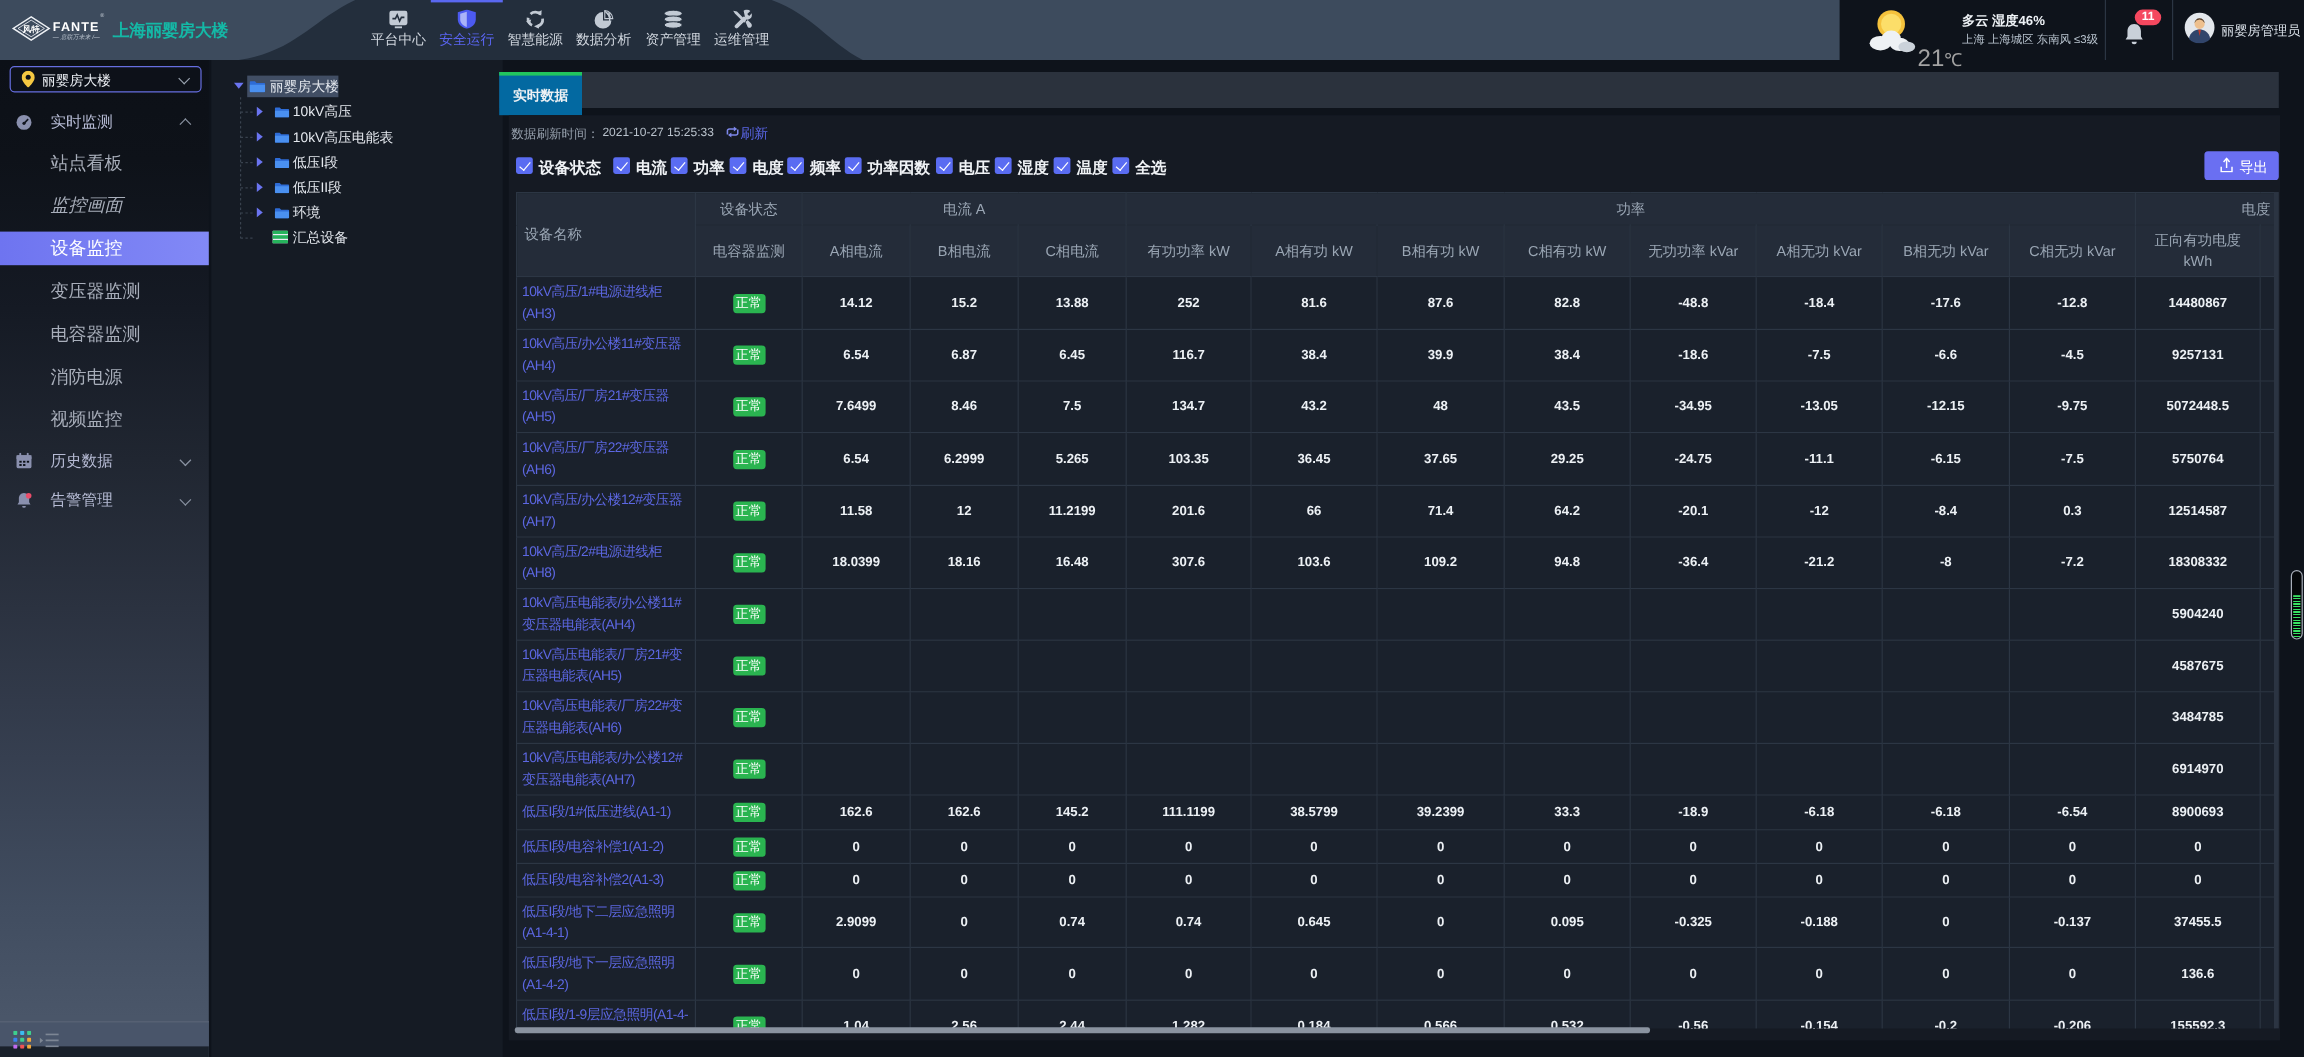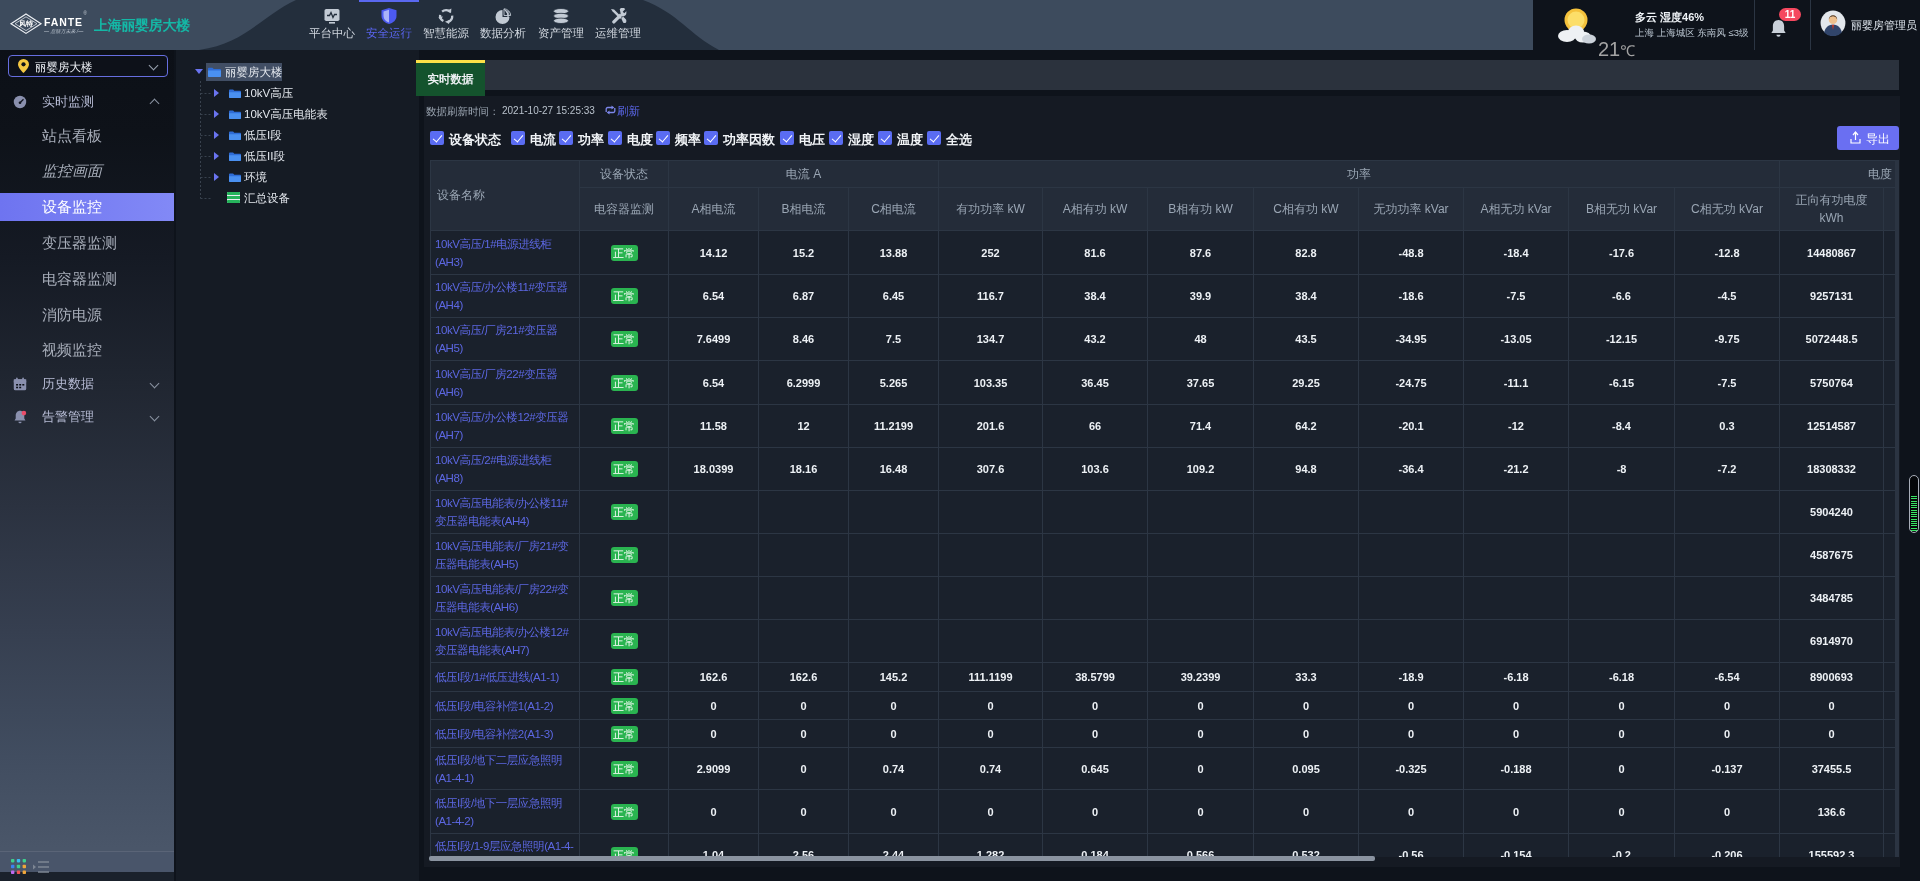--- a/index.html
+++ b/index.html
@@ -28,21 +28,21 @@
 .m-sub.sel .stxt{color:#fff;}
 
 #tree{position:absolute;left:176px;top:50px;width:243px;height:831px;background:#151b24;}
 .t-label{position:absolute;font-size:11.5px;color:#e4e8ee;white-space:nowrap;}
 .t-caret{position:absolute;width:0;height:0;}
 .t-caret.down{border-left:4.5px solid transparent;border-right:4.5px solid transparent;border-top:5.5px solid #6a74f0;}
 .t-caret.right{border-top:4px solid transparent;border-bottom:4px solid transparent;border-left:5.5px solid #6a74f0;}
 
 #content{position:absolute;left:424px;top:96px;width:1476px;height:771px;background:#151a23;}
 #tabbar{position:absolute;left:416px;top:60px;width:1483px;height:30px;background:#2b323d;}
-#tab-active{position:absolute;left:416px;top:60px;width:69px;height:36px;background:#14532d;border-top:3px solid #fde047;}
+#tab-active{position:absolute;left:416px;top:60px;width:69px;height:36px;background:#0369a1;border-top:3px solid #22c55e;}
 #tab-active span{position:absolute;left:0;width:100%;top:9px;text-align:center;font-size:11.5px;font-weight:700;color:#eef1f4;}
 #refresh-row{position:absolute;left:426px;top:105px;font-size:10.5px;color:#98a2ae;}
 .ckrow{position:absolute;left:0;top:131px;height:14px;}
 .ckbox{position:absolute;top:0;width:14px;height:14px;background:#5a6cf2;border-radius:2px;}
 .ckbox:after{content:"";position:absolute;left:4.5px;top:1.5px;width:4px;height:8px;border-right:1.6px solid #fff;border-bottom:1.6px solid #fff;transform:rotate(40deg);}
 .cklab{position:absolute;top:0px;font-size:13px;font-weight:700;color:#f0f3f6;white-space:nowrap;}
 #export-btn{position:absolute;left:1837px;top:126px;width:62px;height:24px;background:#6a6ff2;border-radius:3px;color:#fff;font-size:12px;}
 
 #tblwrap{position:absolute;left:430px;top:160px;width:1466px;height:697px;overflow:hidden;}
 table{border-collapse:collapse;table-layout:fixed;width:1466px;}

